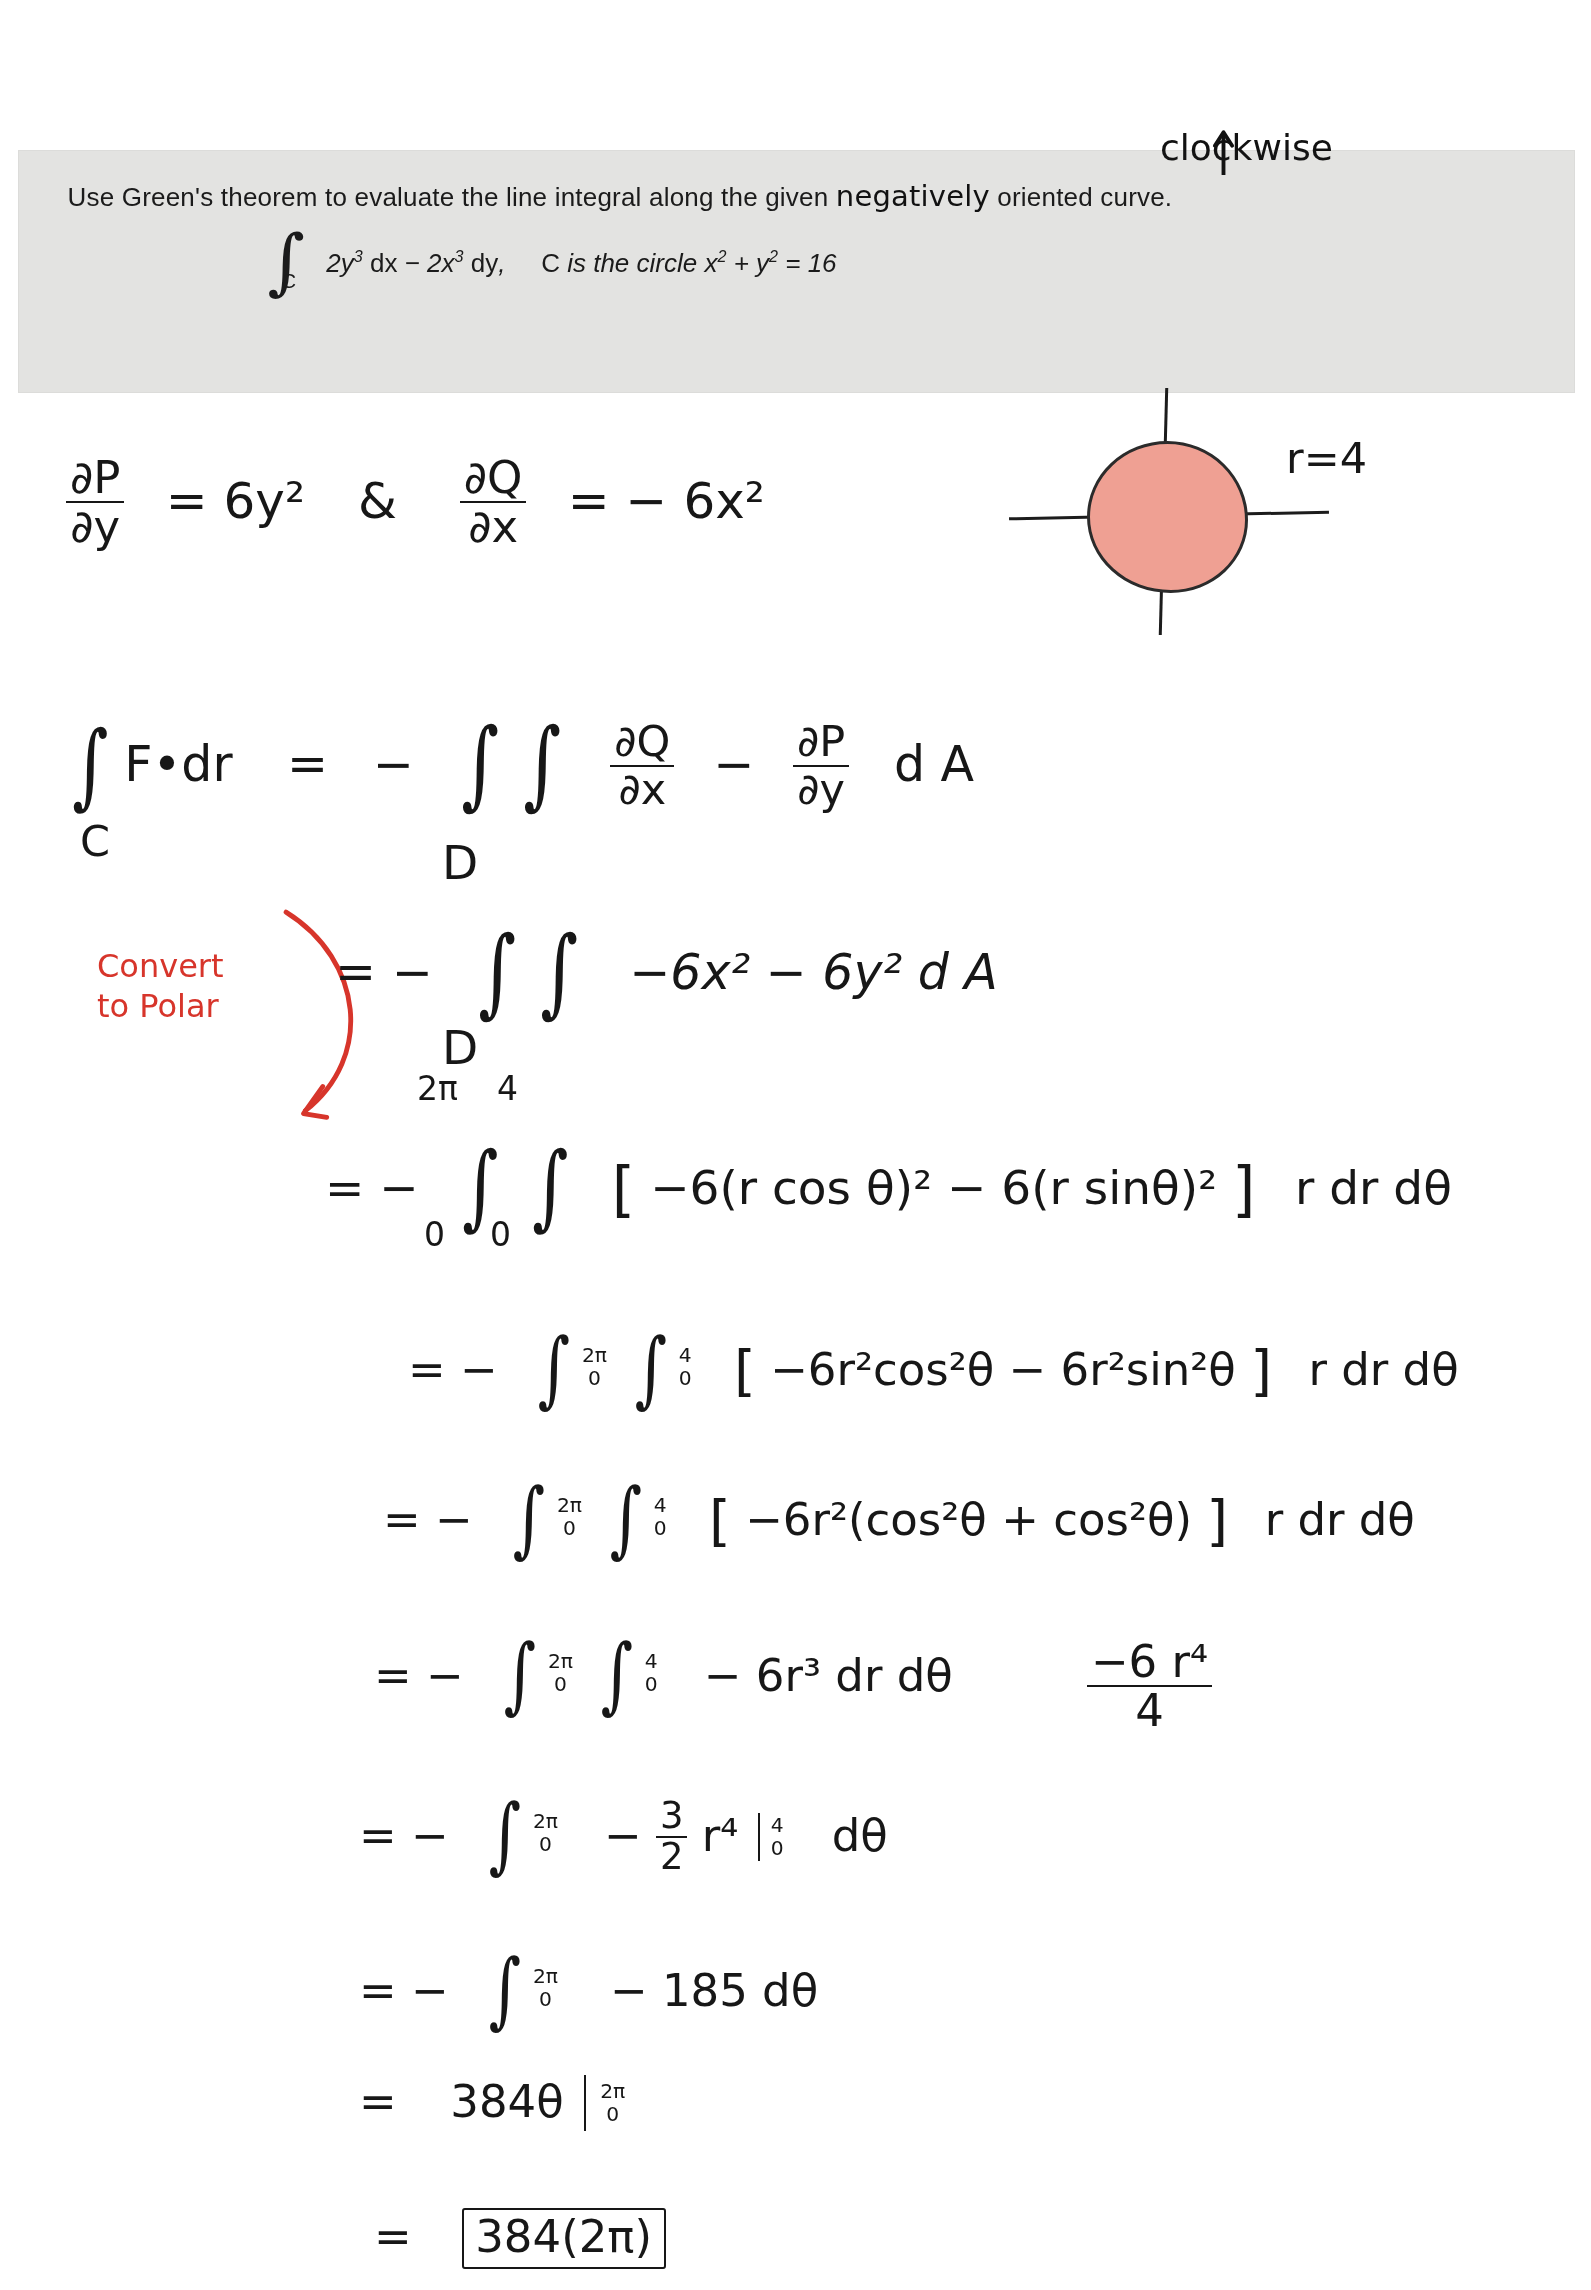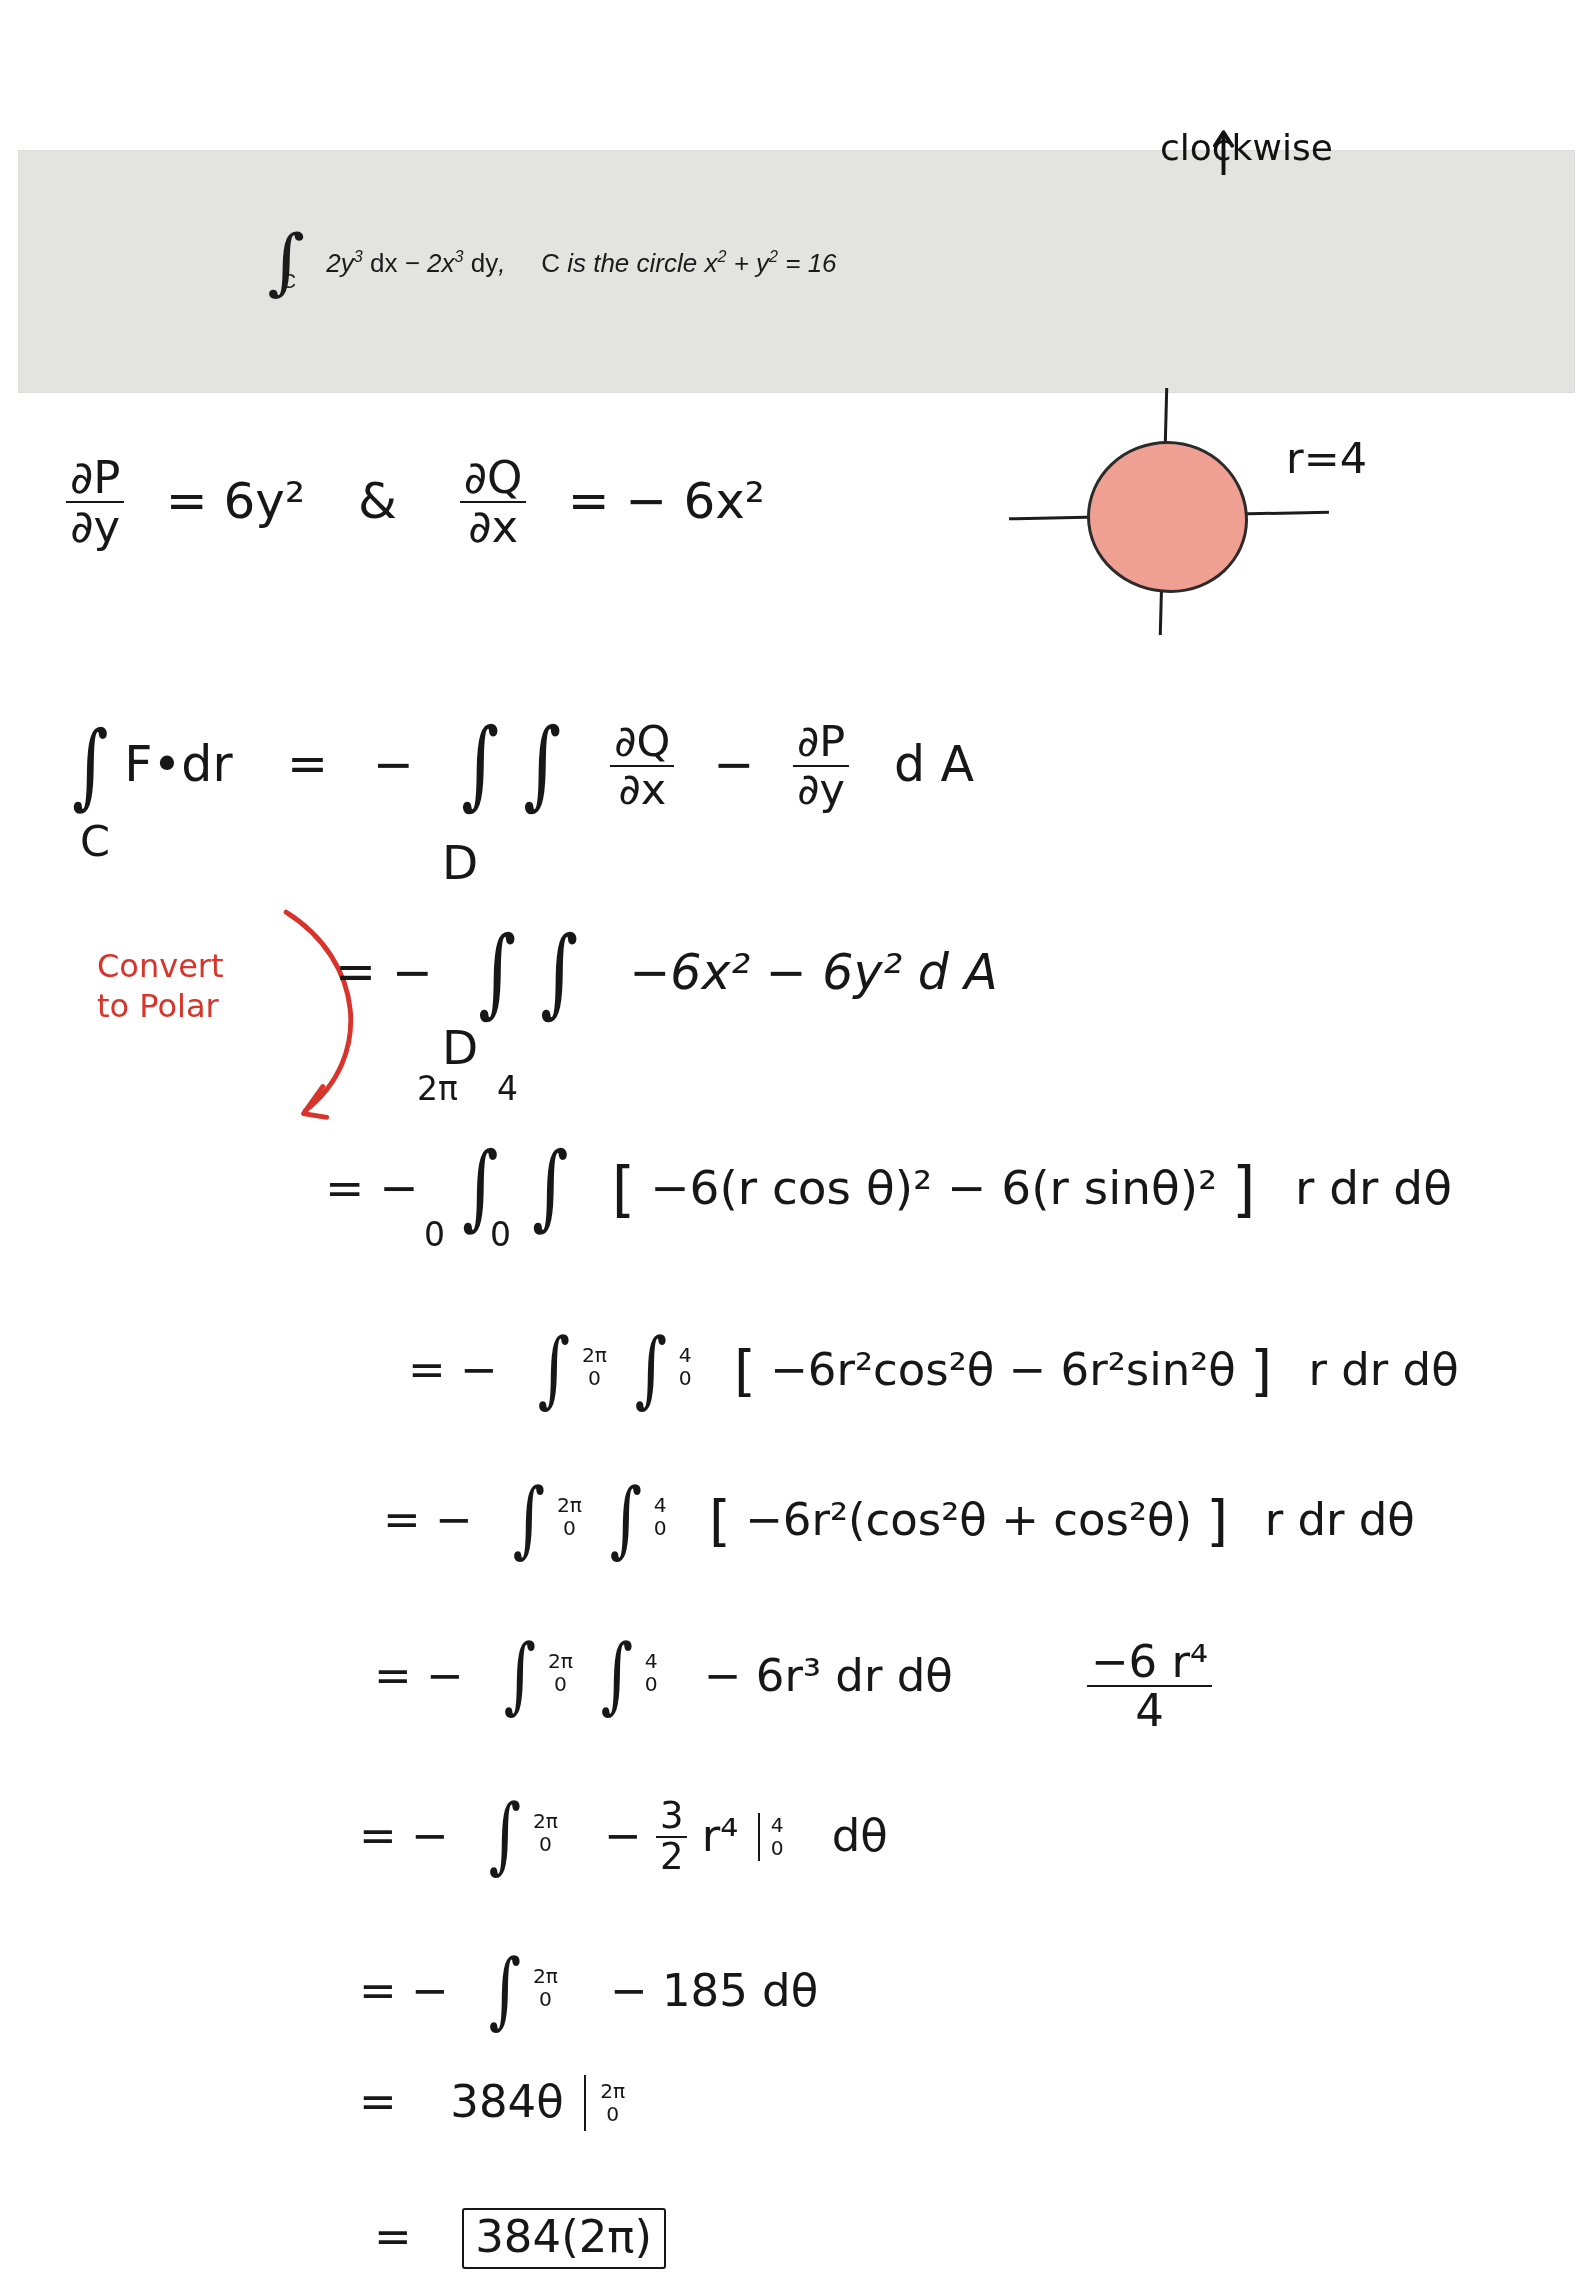--- a/index.html
+++ b/index.html
@@ -194,20 +194,25 @@
     left: 257px;
     top: 902px;
     width: 213px;
     height: 243px;
   }
 </style>
 </head>
 <body>
 
 <div class="problem-card">
+  <div class="problem-line">
+    <span>Use Green's theorem to evaluate the line integral along the given</span>
+    <span class="hand-ins">negatively</span>
+    <span>oriented curve.</span>
+  </div>
   <div class="integral-line">
     <span class="bigint">∫</span><span class="sub-c">C</span>
     <span>2<i>y</i><sup>3</sup> <span class="upright">dx</span> − 2<i>x</i><sup>3</sup> <span class="upright">dy</span>,</span>
     <span style="display:inline-block;width:21.3px"></span>
     <span><span class="upright">C</span> is the circle <i>x</i><sup>2</sup> + <i>y</i><sup>2</sup> = 16</span>
   </div>
 </div>
 
 <div class="clock-label">clockwise</div>
 <svg class="clock-arrow" viewBox="0 0 26 50">

